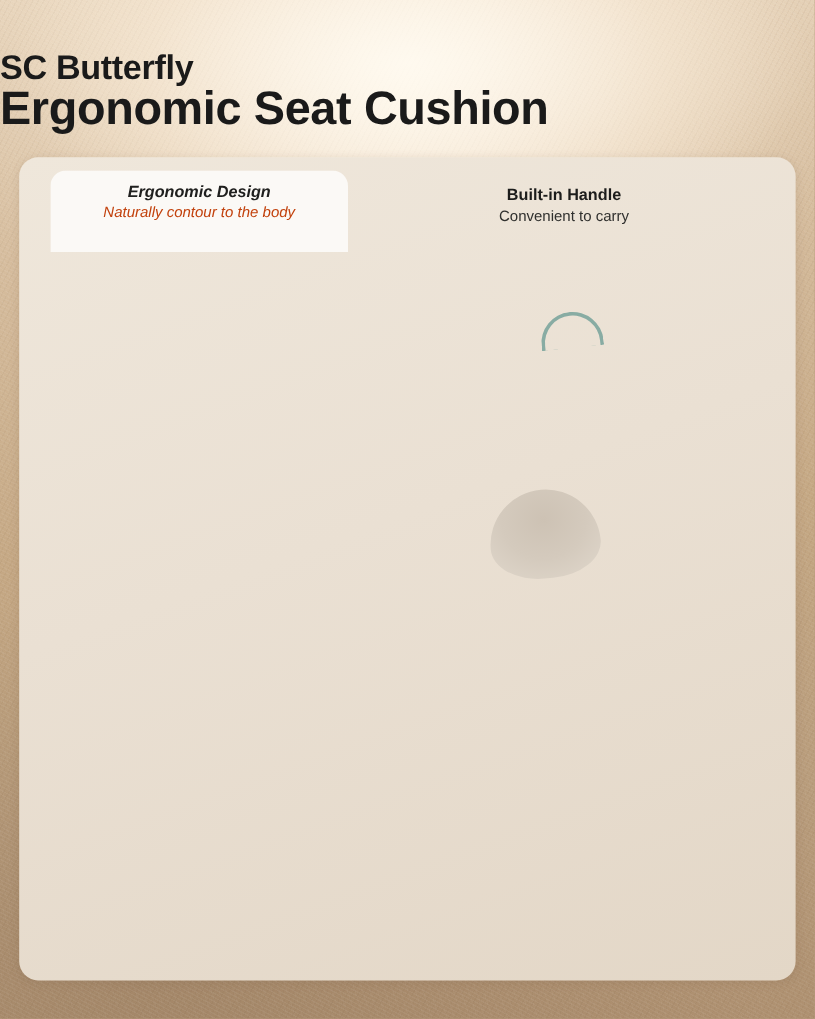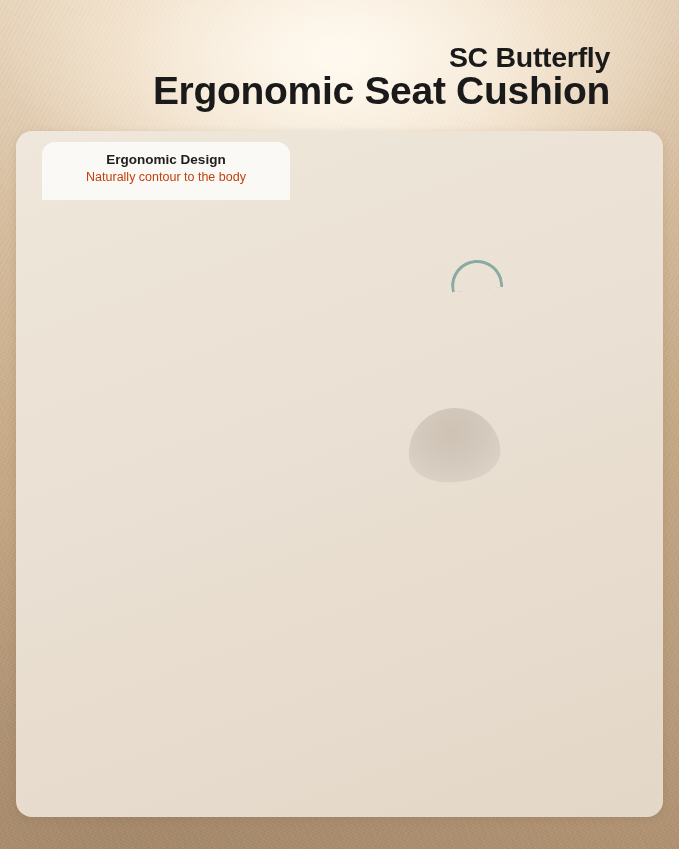--- a/index.html
+++ b/index.html
@@ -40,21 +40,21 @@
     left: 0; top: 0;
     width: 679px; height: 175px;
     background: radial-gradient(ellipse 62% 120% at 50% 30%, rgba(255,250,240,0.9) 0%, rgba(250,238,221,0.45) 52%, rgba(250,238,221,0) 80%);
   }
 
   
   .title-block {
     position: absolute;
     left: 0; top: 40px;
     width: 610px;
-    text-align: right;
+    text-align: left;
     z-index: 6;
   }
   .title-line {
     display: block;
     color: #1a1a1a;
     font-weight: bold;
     font-size: 28.5px;
     line-height: 34px;
     letter-spacing: -0.3px;
   }
@@ -78,25 +78,26 @@
     overflow: hidden;
     background: #fdfcfa;
     box-shadow: 0 1px 5px rgba(110,88,66,0.16);
   }
 
   
   .card-ergo { left: 42px; top: 142px; width: 248px; height: 377px; }
 
   .ergo-caption {
     position: absolute;
-    left: 0; top: 0; width: 100%; height: 58px;
+    left: 0; top: 0; width: 100%; height: 68px;
     background: #fbf9f6;
     z-index: 4;
     text-align: center;
     padding-top: 9px;
+    font-style: italic;
   }
   .cap-title {
     display: block;
     font-size: 13.5px;
     font-weight: bold;
     color: #20201f;
     line-height: 17px;
   }
   .cap-sub {
     display: block;
@@ -448,20 +449,24 @@
     <div class="finger f2"></div>
     <div class="finger f3"></div>
     <div class="finger f4"></div>
     <div class="thumbnail-nail"></div>
 
     <div class="hero-cushion"></div>
     <div class="handle-strap"></div>
     <div class="cutout"></div>
   </div>
 
+  <div class="handle-caption">
+    <span class="cap-title">Built-in Handle</span>
+    <span class="cap-sub">Convenient to  carry</span>
+  </div>
 </div>
 
 <div class="card card-bottom bc-1">
   <div class="bc-photo">
     <div class="foam"></div>
     <div class="handprint"></div>
     <div class="foam-corner"></div>
     <div class="foam-corner-br"></div>
   </div>
   <div class="bc-caption">

